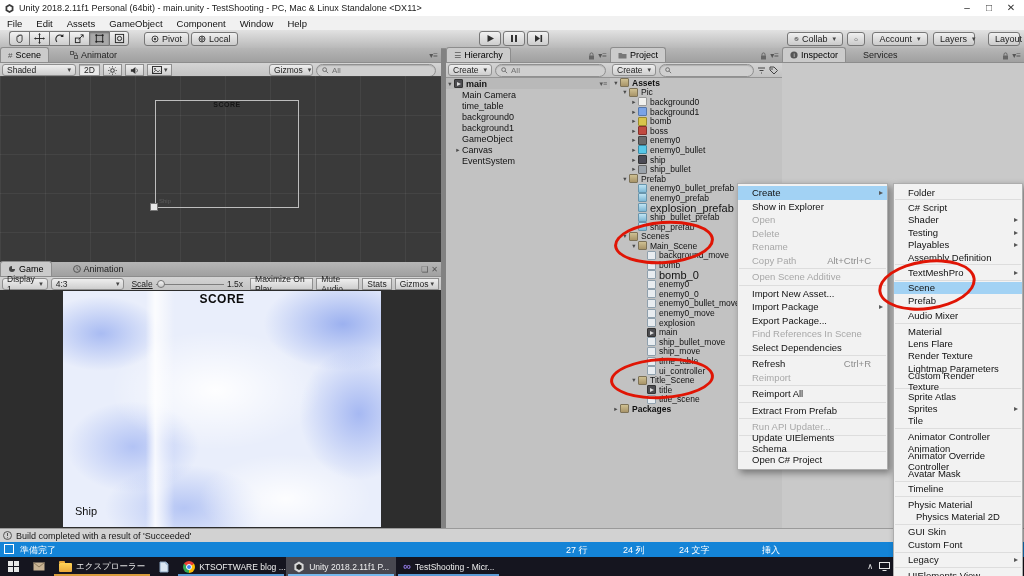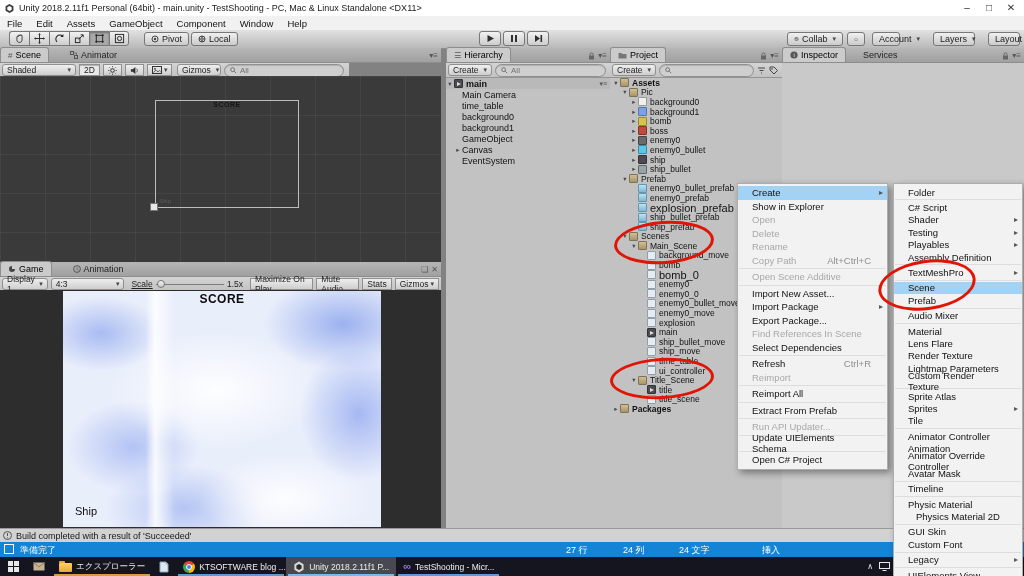--- a/index.html
+++ b/index.html
@@ -245,21 +245,21 @@
           <path d="M2.3 4.1l1.2 1.2 2.2-2.4" stroke="#fff" fill="none" stroke-width=".9"></path>
         </svg>
       <span>Collab</span>
         <span class="caret">▾</span>
     </div>
     <div class="ddbtn pillbtn" style="left:847px;width:18px;justify-content:center;">
       <svg width="10" height="7" viewBox="0 0 10 7">
           <path d="M2.5 6A1.8 1.8 0 012.4 2.6 2.4 2.4 0 017 2a1.9 1.9 0 01.6 4z" fill="none" stroke="#444" stroke-width=".8"></path>
         </svg>
     </div>
-    <div class="ddbtn pillbtn" style="left:872px;width:28px;">
+    <div class="ddbtn pillbtn" style="left:872px;width:56px;justify-content:center;">
       <span>Account</span>
         <span class="caret">▾</span>
     </div>
     <div class="ddbtn pillbtn" style="left:933px;width:42px;">
       <span>Layers</span>
         <span class="caret">▾</span>
     </div>
     <div class="ddbtn pillbtn" style="left:988px;width:32px;">
       <span>Layout</span>
     </div>
@@ -275,21 +275,21 @@
           <rect x="0.5" y="0.5" width="3" height="3" fill="none" stroke="#555"></rect>
           <rect x="4.5" y="4.5" width="3" height="3" fill="none" stroke="#555"></rect>
           <path d="M3.5 2h3v2.5" fill="none" stroke="#555" stroke-width=".7"></path>
         </svg>
       <span>Animator</span>
     </div>
     <div class="right-icons">
         <span>▾≡</span>
       </div>
   </div>
-  <div class="abs panel-toolbar" style="left:0;top:63px;width:349px;justify-content:space-between;">
+  <div class="abs panel-toolbar" style="left:0;top:63px;width:441px;justify-content:space-between;">
     <div class="dd" style="width:74px;">
       <span>Shaded</span>
         <span class="caret" style="margin-left:auto;">▾</span>
     </div>
     <div class="flatbtn on">
         <span>2D</span>
       </div>
     <div class="flatbtn">
       <svg width="9" height="9" viewBox="0 0 9 9">
           <circle cx="4.5" cy="4.5" r="1.8" fill="none" stroke="#333"></circle>

